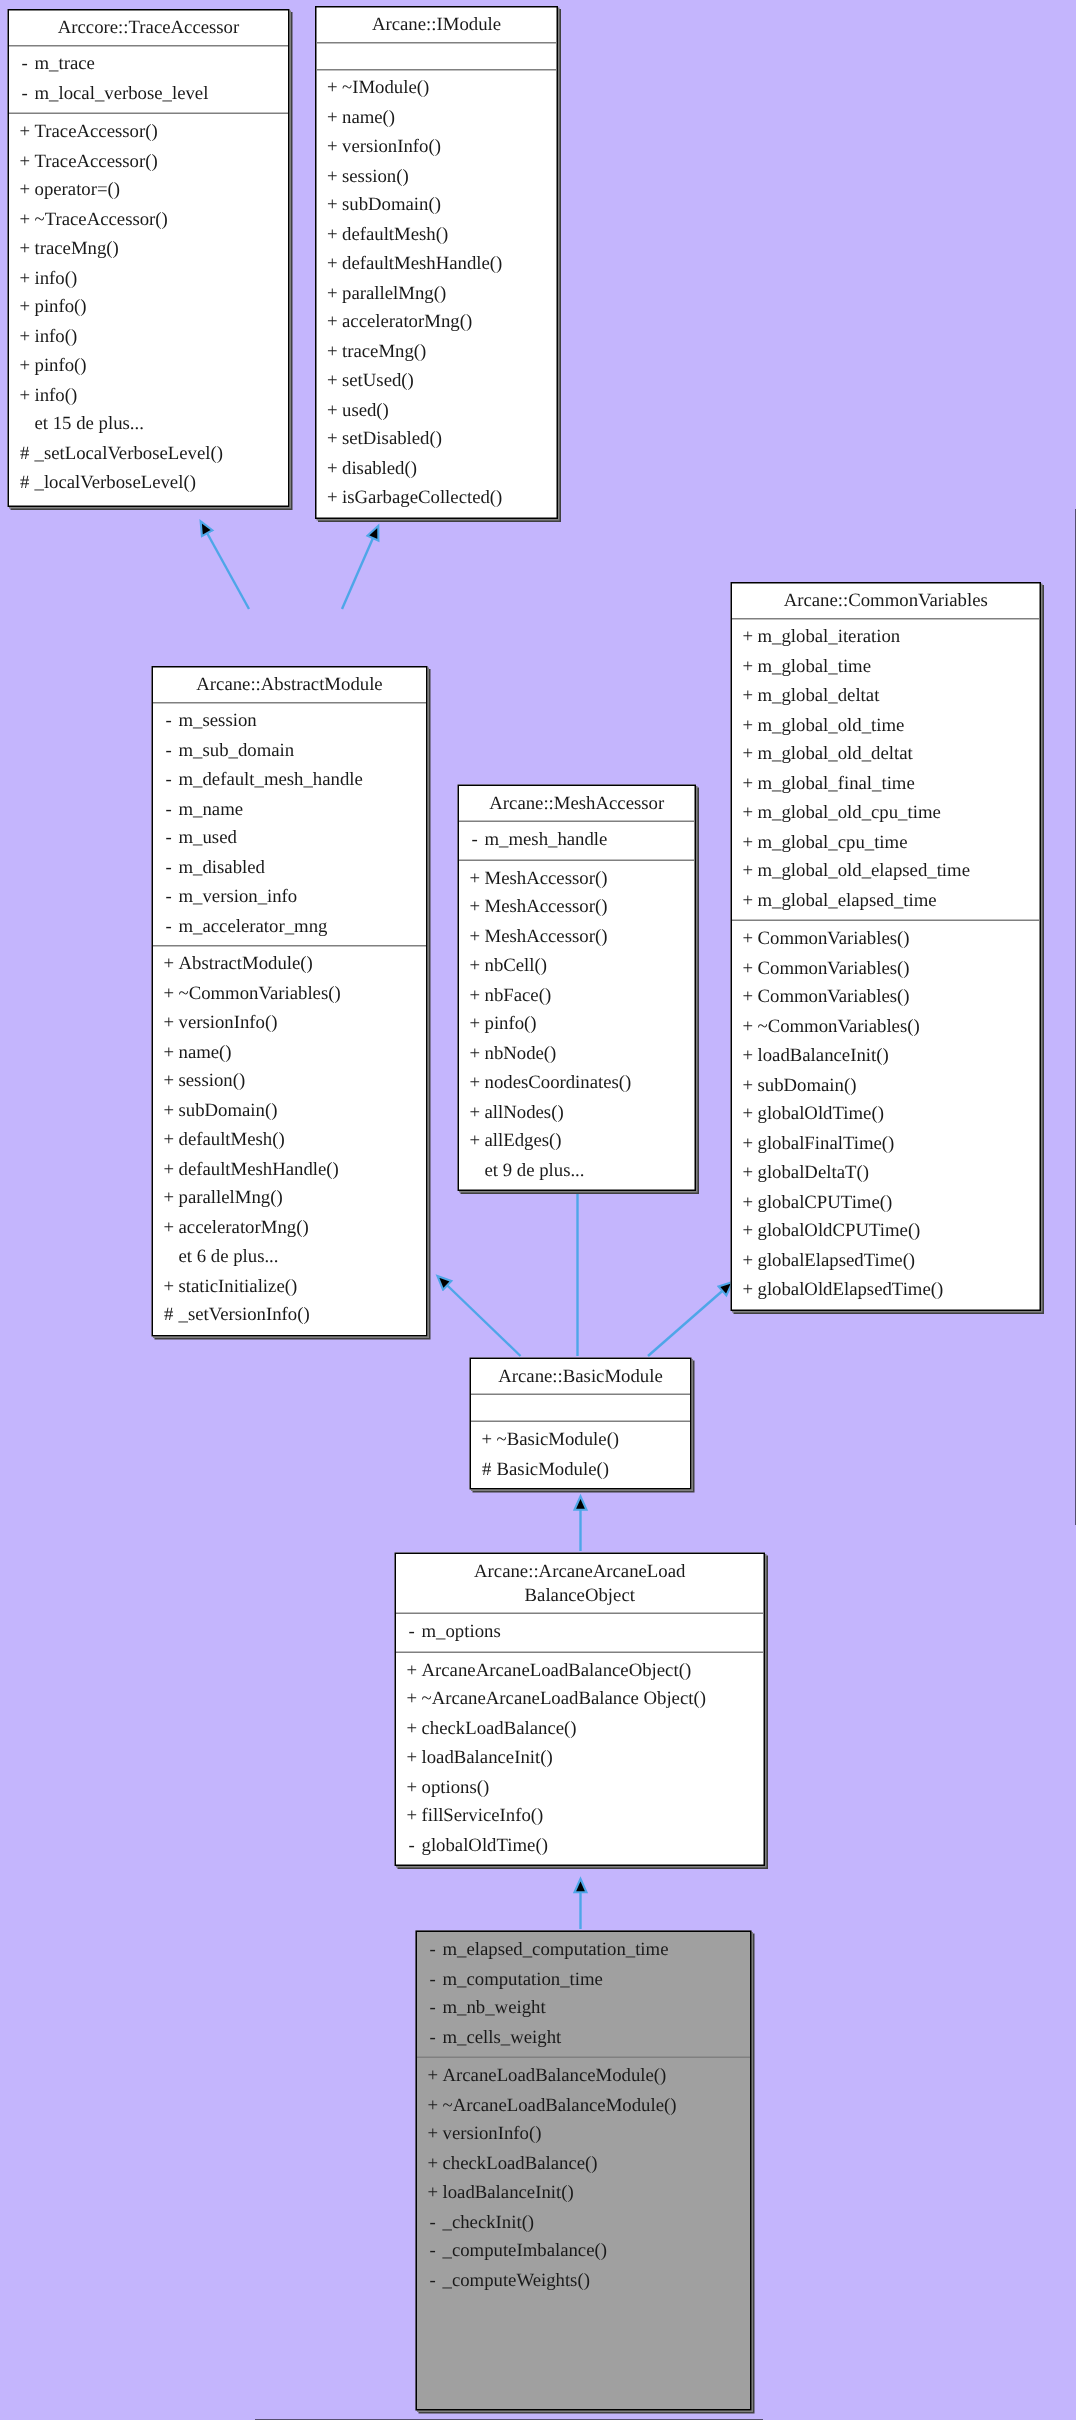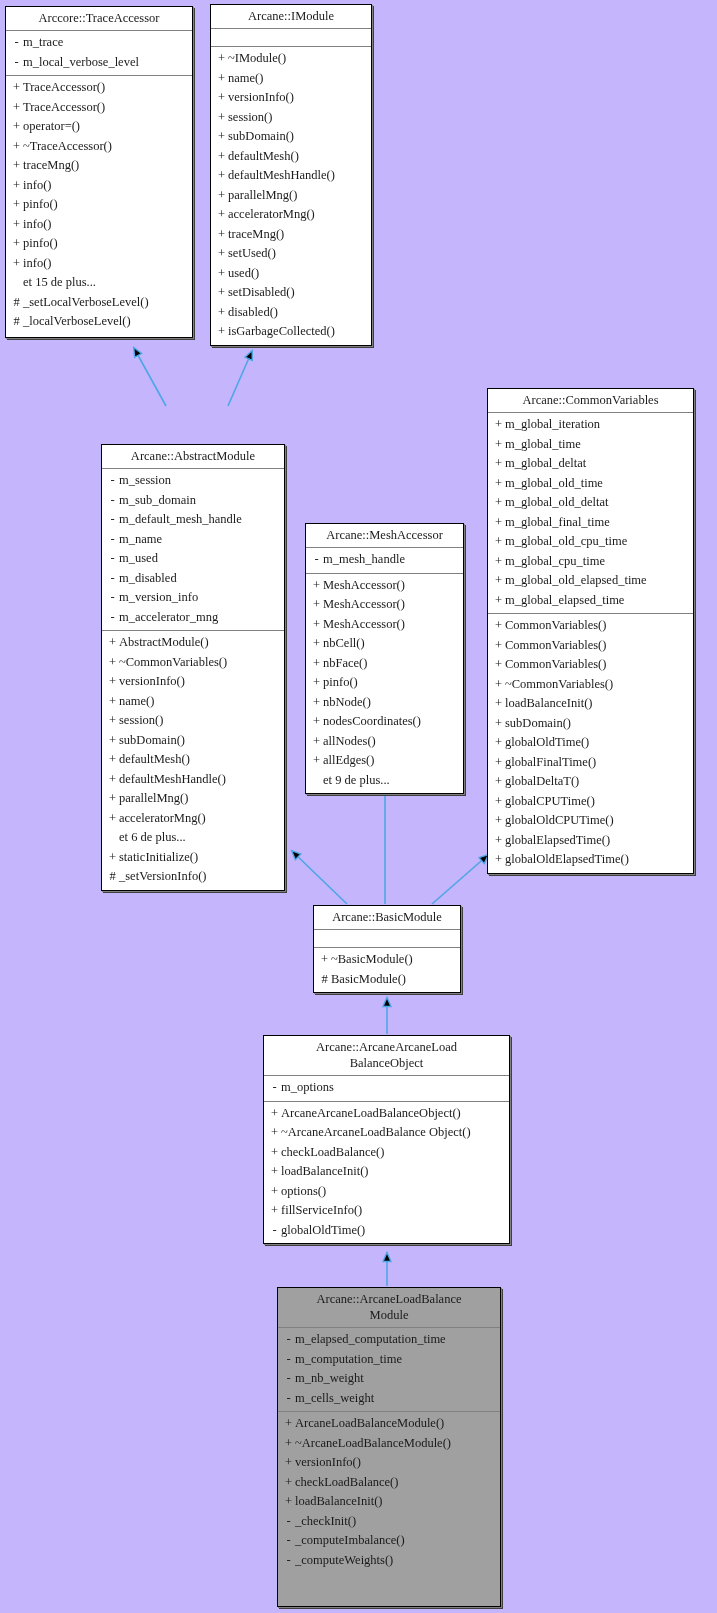--- a/index.html
+++ b/index.html
@@ -529,22 +529,20 @@
           <span class="vis">+</span>
           <span class="nm">fillServiceInfo()</span>
         </div>
         <div class="uml-row">
           <span class="vis">-</span>
           <span class="nm">globalOldTime()</span>
         </div>
       </div>
     </div>
     <div class="uml-box highlight" style="left: 277px; top: 1287px; width: 224px; min-height: 320px;">
-      <div class="uml-title">Arcane::ArcaneLoadBalance
-Module</div>
       <div class="uml-section">
         <div class="uml-row">
           <span class="vis">-</span>
           <span class="nm">m_elapsed_computation_time</span>
         </div>
         <div class="uml-row">
           <span class="vis">-</span>
           <span class="nm">m_computation_time</span>
         </div>
         <div class="uml-row">

